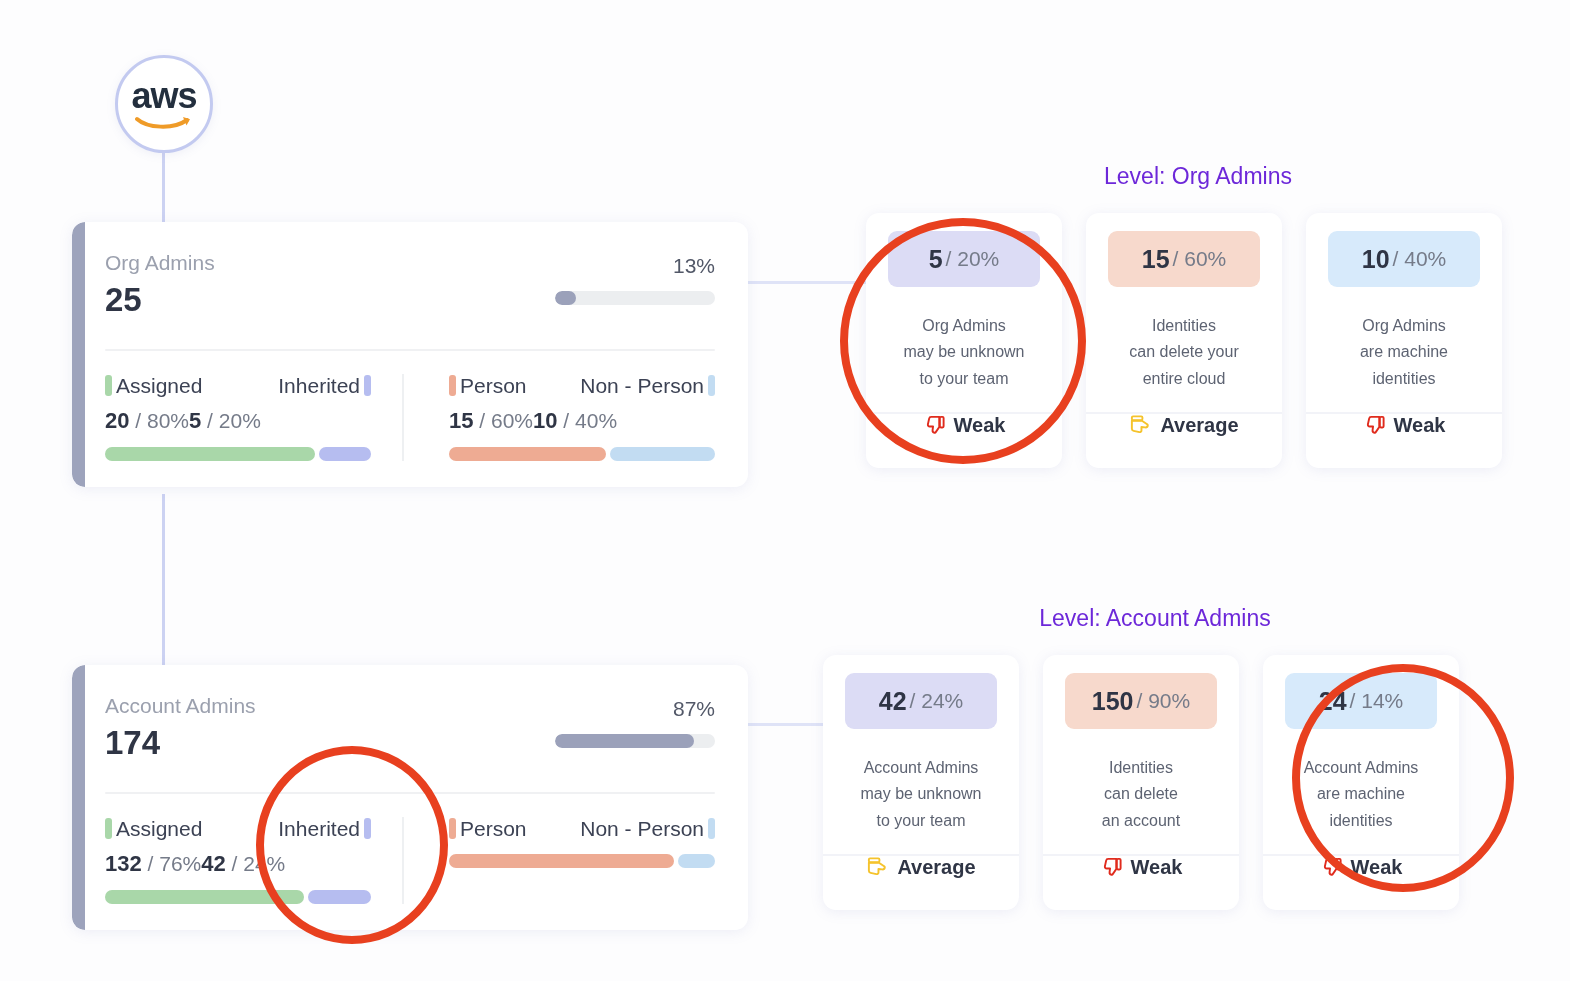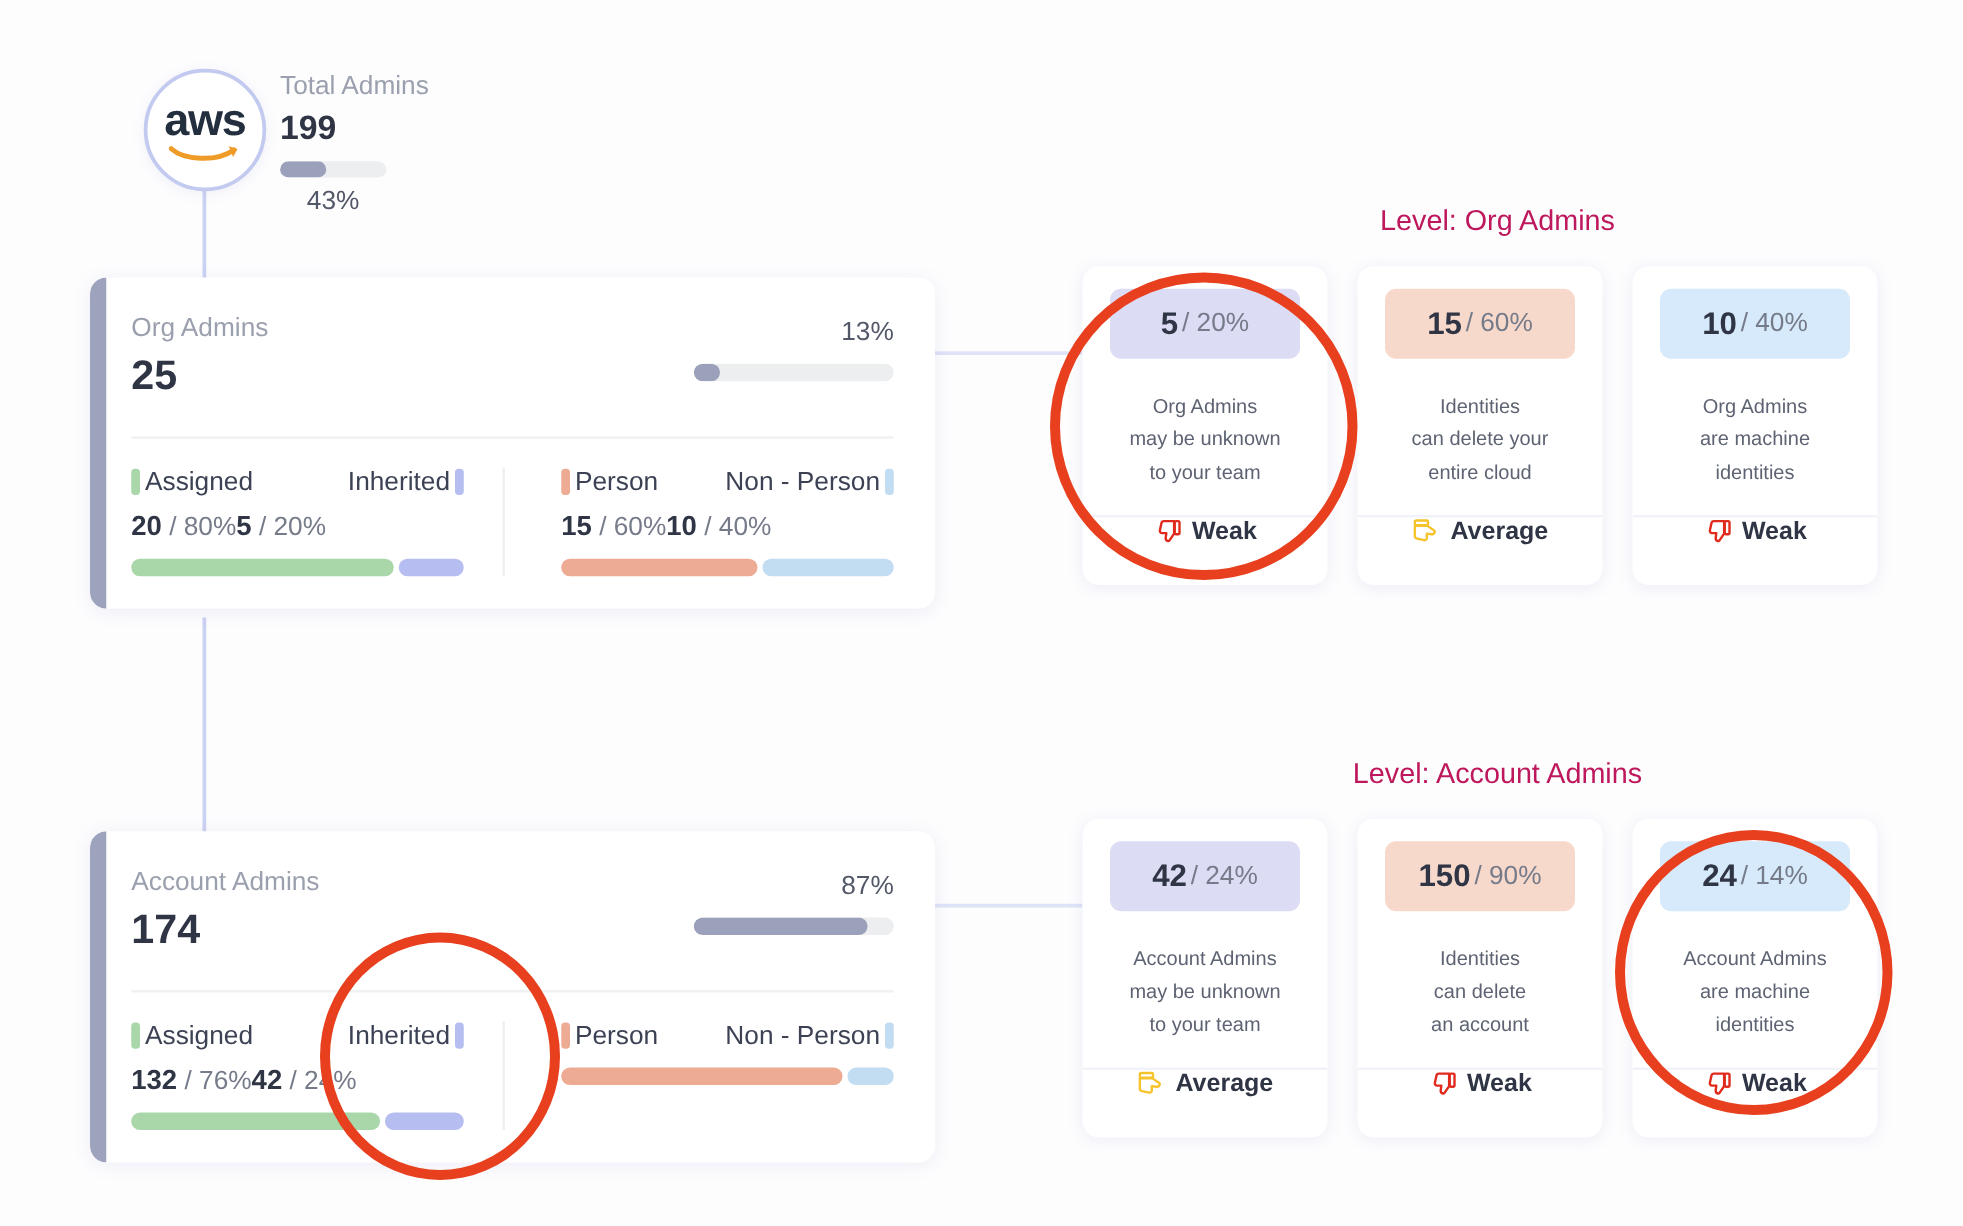--- a/index.html
+++ b/index.html
@@ -215,21 +215,21 @@
   .stat-bar span {
     height: 100%;
     border-radius: 7px;
     display: block;
   }
 
   
   .level-group { position: absolute; }
   .level-title {
     font-size: 23px;
-    color: #be185d;
+    color: #6d28d9;
     text-align: center;
     width: 100%;
     margin-bottom: 23px;
   }
   .level-cards {
     display: flex;
     gap: 24px;
   }
   .metric-card {
     width: 196px;
@@ -304,28 +304,20 @@
   <div class="conn-h" style="left:746px; top:723px; width:120px;"></div>
 
   <div class="aws-node">
     <div class="aws-wordmark">aws</div>
     <svg class="aws-smile" width="58" height="15" viewBox="0 0 58 15">
       <path d="M2 4 C12 13, 38 15, 52 5" stroke="#ef9b28" stroke-width="4" fill="none" stroke-linecap="round"></path>
       <path d="M48 2 L55 4.2 L51.5 10.5 Z" fill="#ef9b28"></path>
     </svg>
   </div>
 
-  <div class="total-block">
-    <div class="total-label">Total Admins</div>
-    <div class="total-value">199</div>
-    <div class="total-bar-track">
-      <div class="total-bar-fill" style="width: 43%;"></div>
-    </div>
-    <div class="total-pct">43%</div>
-  </div>
 
   <div class="main-card" style="left:72px; top:222px;">
     <div class="mc-top">
       <div>
         <div class="mc-title">Org Admins</div>
         <div class="mc-count">25</div>
       </div>
       <div class="mc-right">
         <div class="mc-pct">13%</div>
         <div class="mc-bar-track">
@@ -507,21 +499,21 @@
                 </g>
               </svg>
           </span>
           <span class="mcard-rating">Weak</span>
         </div>
       </div>
 
     </div>
   </div>
 
-  <div class="level-group" style="left:866px; top:605px; width:664px;">
+  <div class="level-group" style="left:823px; top:605px; width:664px;">
     <div class="level-title">Level: Account Admins</div>
     <div class="level-cards">
 
       <div class="metric-card">
         <div class="mcard-body">
           <div class="mcard-pill" style="background: rgb(220, 220, 245);">
             <b>42</b>
             <span>/ 24%</span>
           </div>
           <div class="mcard-desc">Account Admins<br>may be unknown<br>to your team</div>

